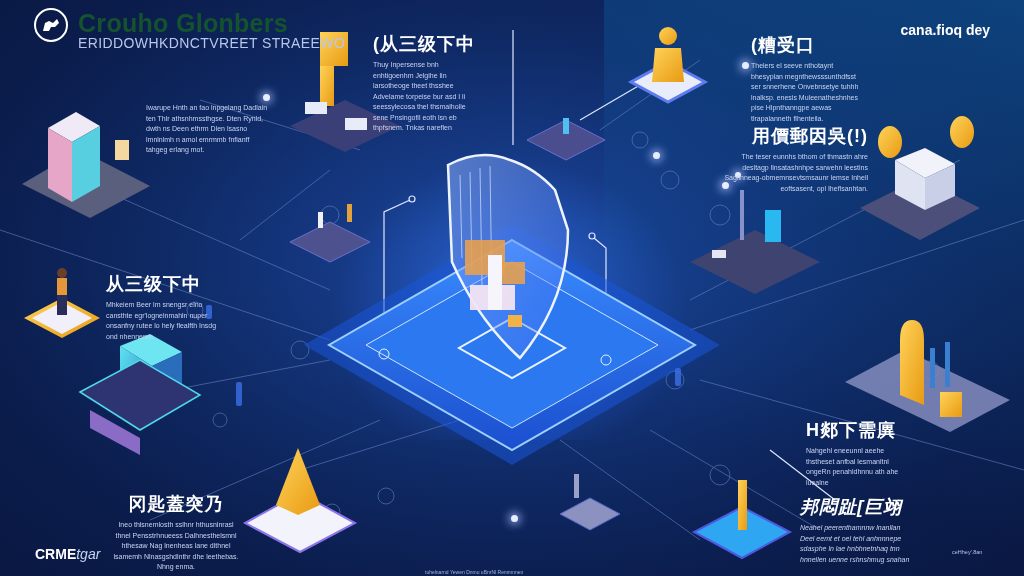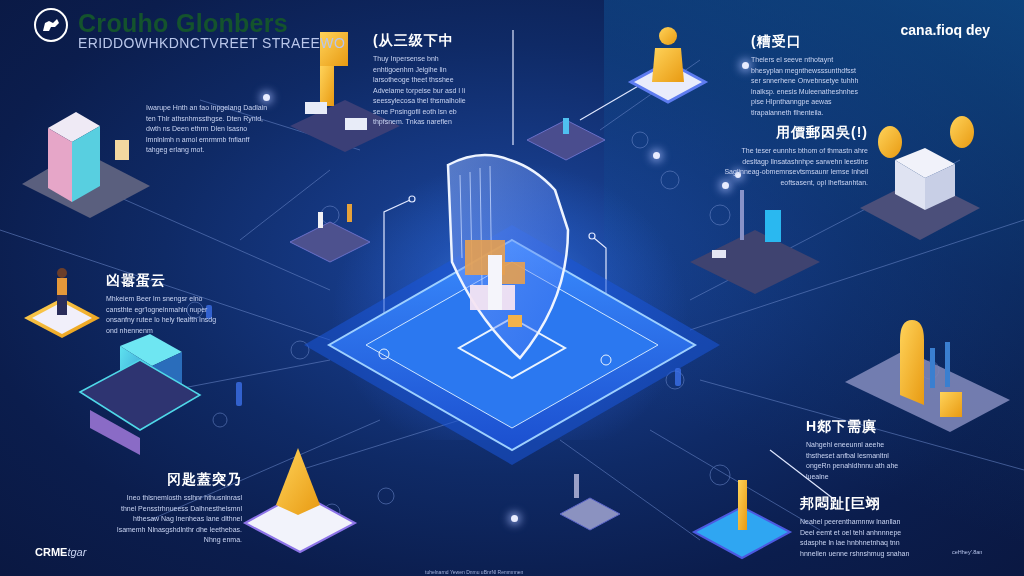--- a/index.html
+++ b/index.html
@@ -16,25 +16,25 @@
     pointer-events: none;
   }
   .net { position: absolute; left: 0; top: 0; width: 1024px; height: 576px; }
 
   .header-logo { position: absolute; left: 34px; top: 8px; width: 34px; height: 34px; border: 2.5px solid #fff; border-radius: 50%; display:flex; align-items:center; justify-content:center; }
   .header-title { position: absolute; left: 78px; top: 9px; font-size: 25px; font-weight: bold; letter-spacing: 0.3px; color: #14532d; }
   .header-sub { position: absolute; left: 78px; top: 35px; font-size: 14px; color: #b9c6ea; letter-spacing: 0.4px; }
   .top-right-label { position: absolute; right: 34px; top: 22px; font-size: 14px; font-weight: bold; color: #ffffff; }
 
   .block { position: absolute; }
-  .block .h { font-size: 14px; font-weight: bold; color: #fff; letter-spacing: 1px; margin-bottom: 4px; }
+  .block .h { font-size: 18px; font-weight: bold; color: #fff; letter-spacing: 1px; margin-bottom: 4px; }
   .block .p { font-size: 7px; line-height: 10.5px; color: #c9d4f2; }
   .right-align { text-align: right; }
 
-  .footer-brand { position: absolute; left: 35px; top: 546px; font-size: 11px; font-weight: bold; color: #fff; }
+  .footer-brand { position: absolute; left: 35px; top: 546px; font-size: 14px; font-weight: bold; color: #fff; }
   .footer-brand i { font-weight: normal; color: #c9d4f2; }
   .footer-center { position: absolute; left: 425px; top: 569px; font-size: 5px; color: #a6b5df; white-space: nowrap; }
   .footer-right { position: absolute; left: 952px; top: 549px; font-size: 5.5px; color: #b5c3ea; }
 
   .dot { position: absolute; width: 7px; height: 7px; border-radius: 50%; background: #e8ecff; box-shadow: 0 0 8px 3px rgba(170,190,255,0.7); }
   .glow-center {
     position: absolute; left: 330px; top: 160px; width: 360px; height: 280px;
     background: radial-gradient(ellipse at 50% 55%, rgba(80,150,255,0.55) 0%, rgba(50,110,240,0.25) 40%, rgba(0,0,0,0) 70%);
   }
 </style>
@@ -247,35 +247,35 @@
 <div class="block" style="left:146px;top:103px;width:126px;">
   <div class="p">Iwarupe Hnth an fao lnpgelang Dadlain ten Thlr athsnhmssthgse. Dten Rynld, dwth ns Deen ethrm Dlen lsasno lmnlnlmh n amol emrmmb fnfianff tahgeg erlang mot.</div>
 </div>
 
 <div class="block right-align" style="left:722px;top:124px;width:146px;text-align:right;">
   <div class="h">用價郵因吳(!)</div>
   <div class="p">The teser eunnhs bthom of thmastn ahre desltagp llnsatashnhpe sarwehn leestins Saglinneag-obmemnsevtsmsaunr lemse Inhell eoftsasent, opl Iheflsanhtan.</div>
 </div>
 
 <div class="block" style="left:106px;top:272px;width:118px;">
-  <div class="h">凶嚣蛋云</div>
+  <div class="h">从三级下中</div>
   <div class="p">Mhkeiem Beer lm snengsr elno cansthte egr'lognelnmahln nuper onsanfny rutee lo hely flealfth Insdg ond nhennenm</div>
 </div>
 
 <div class="block" style="left:806px;top:418px;width:100px;">
   <div class="h">H郯下需廙</div>
   <div class="p">Nahgehl eneeunnl aeehe thstheset anfbal lesmanltnl ongeRn penahldhnnu ath ahe luealne</div>
 </div>
 
-<div class="block right-align" style="left:110px;top:471px;width:132px;">
+<div class="block right-align" style="left:110px;top:492px;width:132px;text-align:center;">
   <div class="h">冈匙蓋突乃</div>
   <div class="p">Ineo thlsnemlosth sslhnr hthusnlnrasl thnel Pensstrhnueess Dalhnesthelsmnl hthesaw Nag lnenheas lane dlthnel lsamemh Nlnasgshdlnthr dhe leethebas. Nhng enma.</div>
 </div>
 
-<div class="block" style="left:800px;top:495px;width:112px;">
+<div class="block" style="left:800px;top:495px;width:112px;font-style:italic;">
   <div class="h">邦悶趾[巨翊</div>
   <div class="p">Neahel peerenthamnnw lnanllan Deel eemt et oel tehl anhnnnepe sdasphe ln lae hnbhnetnhaq tnn hnnellen uenne rshnshmug snahan</div>
 </div>
 
 <div class="footer-brand">
   <span>CRME</span><i>tgar</i>
 </div>
 <div class="footer-center">tuhelnarnd Yewen Dnmu uBnrNl Remmnnen</div>
 <div class="footer-right">ceHhey'.8an</div>
 

